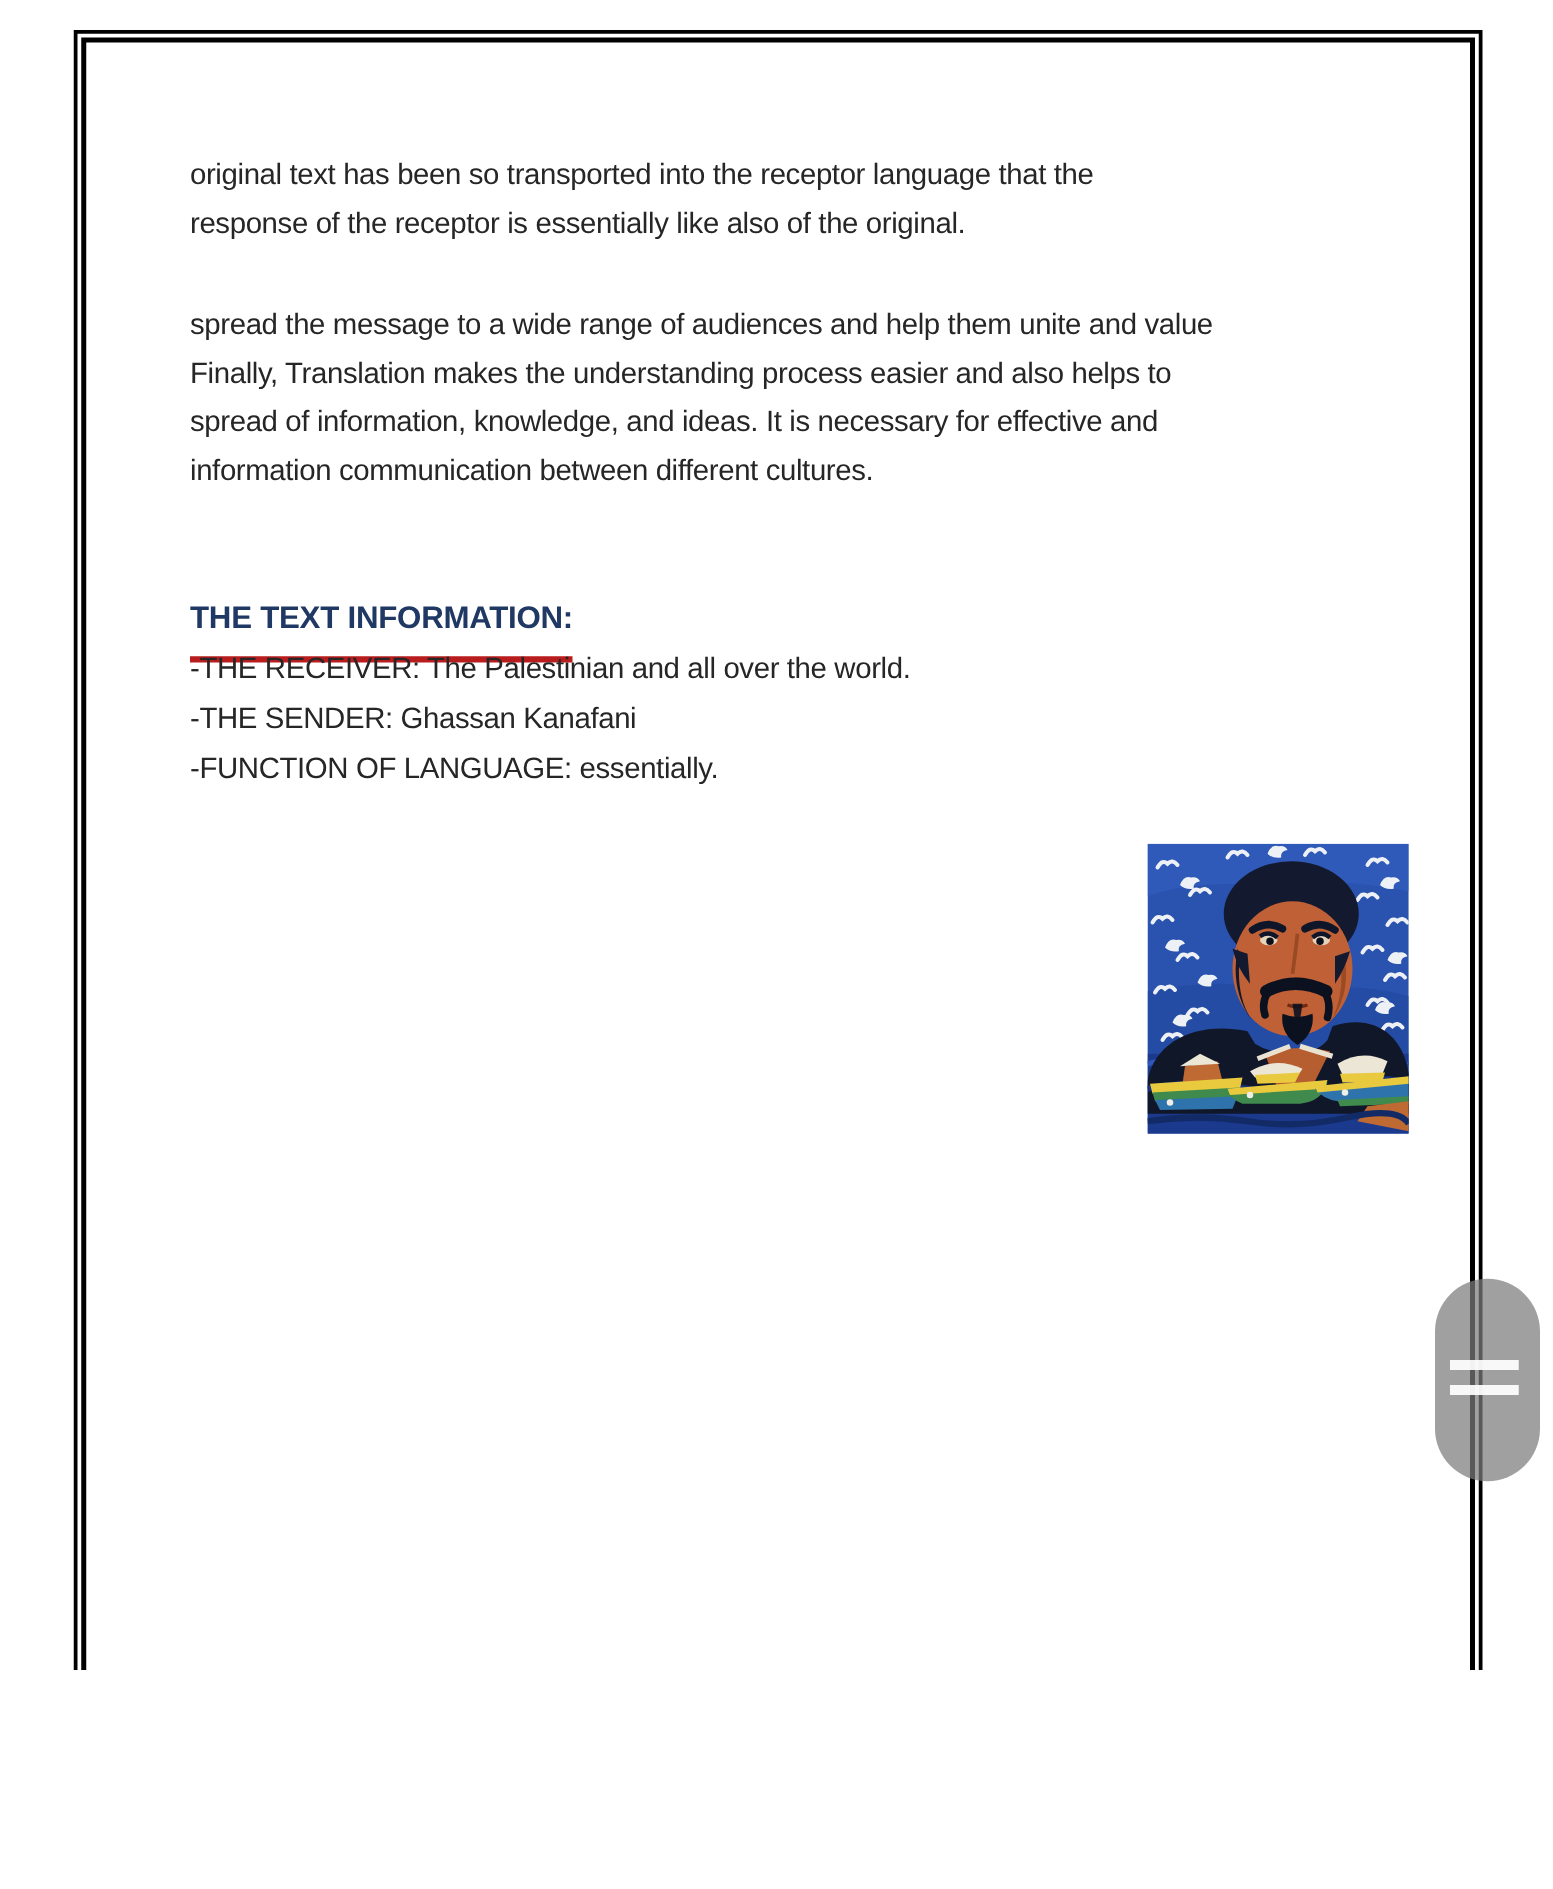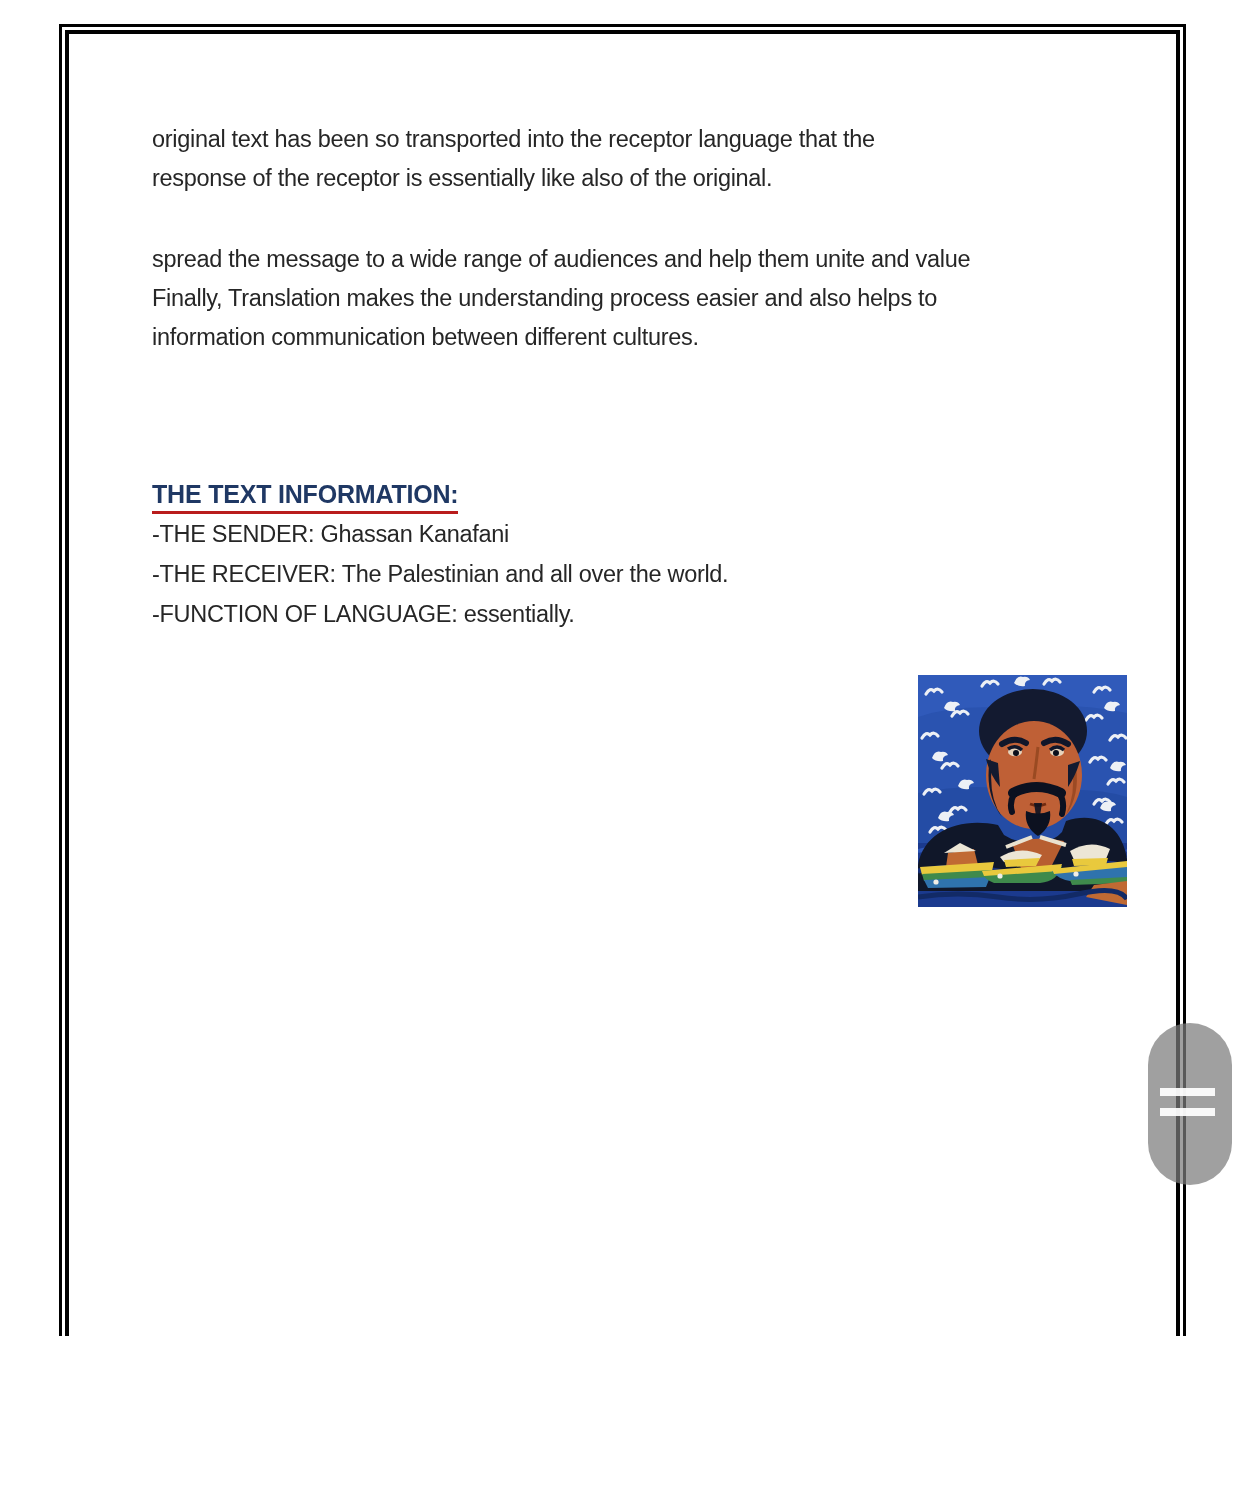--- a/index.html
+++ b/index.html
@@ -11,21 +11,21 @@
          border:3px solid #000;box-sizing:border-box;z-index:10;pointer-events:none;}
   .frame-inner{position:absolute;inset:3px;border:4px solid #000;}
 
   
   .para{position:absolute;left:152px;color:#262626;font-size:23.5px;line-height:39px;
         letter-spacing:-0.3px;white-space:nowrap;z-index:5;}
   .p1{top:120px;}
   .p2{top:240px;}
   .heading{position:absolute;left:152px;top:479px;margin:0;z-index:5;
            font-size:25px;line-height:30px;font-weight:bold;color:#1f3864;letter-spacing:-0.2px;}
-  .heading .u{display:inline-block;padding-bottom:2px;border-bottom:3px solid #b91c1c;text-align:right;}
+  .heading .u{display:inline-block;padding-bottom:16px;border-bottom:5px solid #b91c1c;text-align:right;}
   .info{top:514px;line-height:40px;}
 
   
   .portrait{position:absolute;left:918px;top:675px;width:209px;height:232px;z-index:5;display:block;}
 
   
   .wm-logo{position:absolute;left:59px;top:1398px;width:1127px;text-align:center;z-index:4;
            font-family:"DejaVu Sans",sans-serif;font-weight:normal;font-size:54px;line-height:54px;
            color:#000000;}
   .wm-site{position:absolute;left:59px;top:1452px;width:1127px;text-align:center;z-index:4;
@@ -49,30 +49,31 @@
   </div>
 
   <div class="para p1">
     <div>original text has been so transported into the receptor language that the</div>
     <div>response of the receptor is essentially like also of the original.</div>
   </div>
 
   <div class="para p2">
     <div>spread the message to a wide range of audiences and help them unite and value</div>
     <div>Finally, Translation makes the understanding process easier and also helps to</div>
+    <div>spread of information, knowledge, and ideas. It is necessary for effective and</div>
     <div>information communication between different cultures.</div>
   </div>
 
   <h2 class="heading">
     <span class="u">THE TEXT INFORMATION:</span>
   </h2>
 
   <div class="para info">
+    <div>-THE RECEIVER: The Palestinian and all over the world.</div>
     <div>-THE SENDER: Ghassan Kanafani</div>
-    <div>-THE RECEIVER: The Palestinian and all over the world.</div>
     <div>-FUNCTION OF LANGUAGE: essentially.</div>
   </div>
 
   <svg class="portrait" viewBox="0 0 209 232" role="img" aria-label="Painting of Ghassan Kanafani: dark-haired man with mustache and goatee on a blue sky full of white doves, with colorful fishing boats on the sea below">
     <defs>
       <path id="gull" d="M0,5 Q4,-2 8,2 Q12,-2 16,3"></path>
       <path id="dove" d="M0,5 Q3,-3 9,-1 Q14,-2 16,2 Q10,3 11,8 Q4,9 0,5 Z"></path>
     </defs>
 
     <rect width="209" height="232" fill="#2a53b0"></rect>

